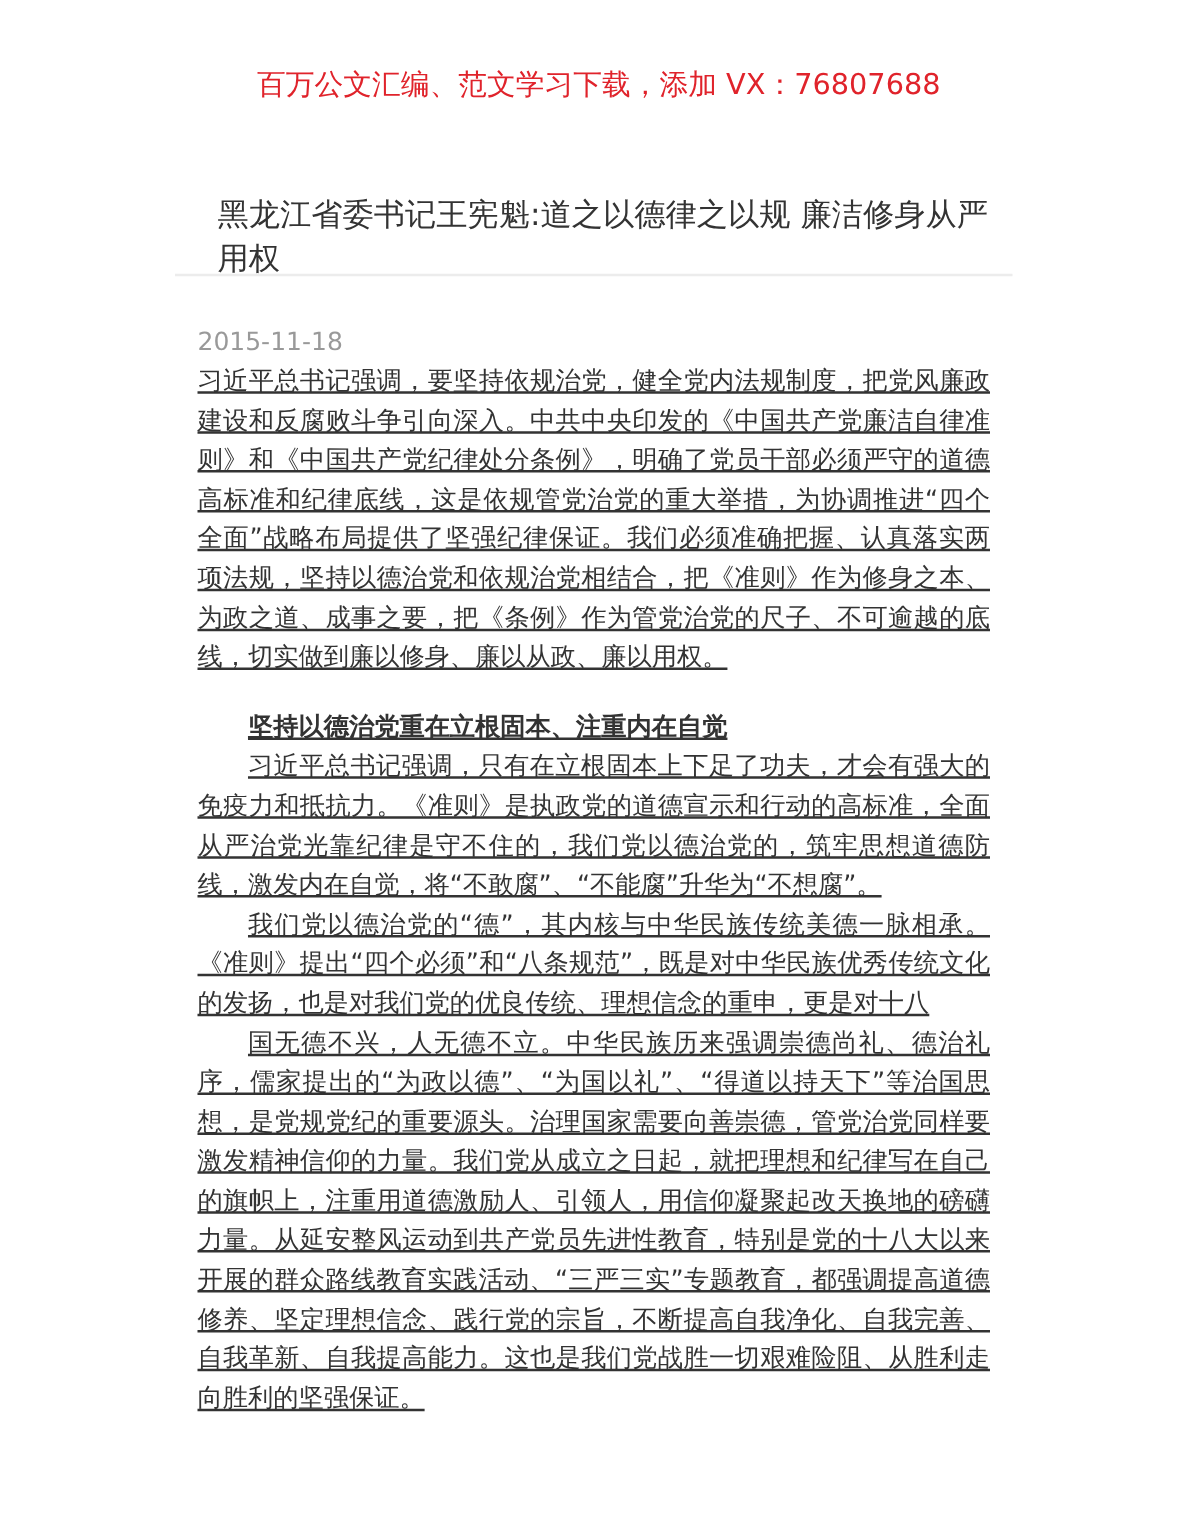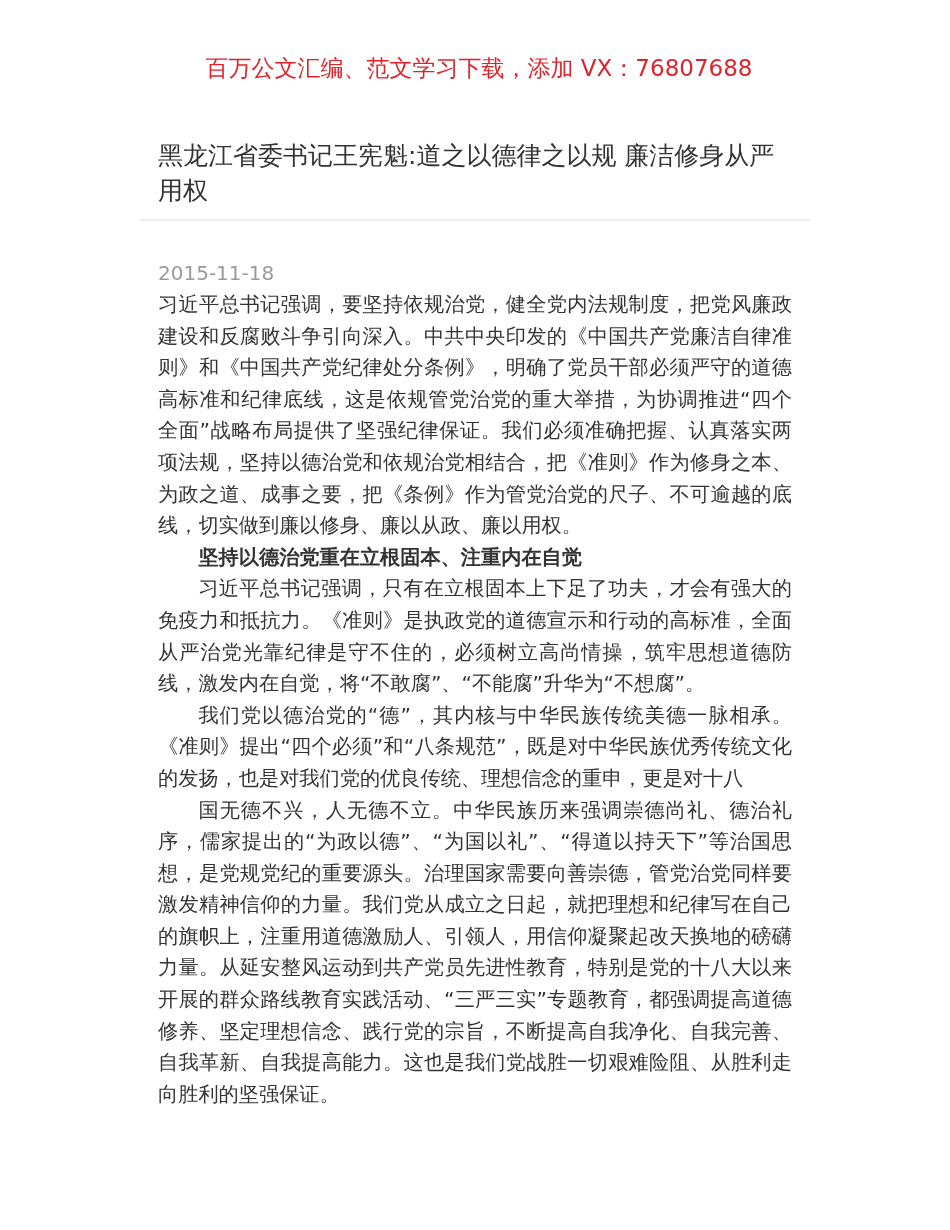--- a/index.html
+++ b/index.html
@@ -23,21 +23,21 @@
       color: #e0232b;
       font-size: 23px;
       line-height: 24px;
       letter-spacing: 0px;
     }
     .title {
       position: absolute;
       left: 158px;
       top: 138px;
       width: 640px;
-      margin: 0;
+      margin: 16px;
       color: #333333;
       font-size: 25px;
       font-weight: normal;
       line-height: 35px;
     }
     .divider {
       position: absolute;
       left: 140px;
       top: 219px;
       width: 670px;
@@ -59,40 +59,42 @@
       width: 634px;
       color: #333333;
       font-size: 20.2px;
       line-height: 31.6px;
     }
     .article-body p {
       margin: 0;
       padding: 0;
       text-align: justify;
       word-break: break-all;
+      text-decoration: underline;
     }
     .article-body p.indent {
       text-indent: 2em;
     }
     .article-body p.heading {
       text-indent: 2em;
       font-weight: bold;
       color: #333333;
+      margin-top: 24px;
     }
   </style>
 </head>
 <body>
 
 <div class="watermark">百万公文汇编、范文学习下载，添加 VX：76807688</div>
 
 <h1 class="title">黑龙江省委书记王宪魁:道之以德律之以规 廉洁修身从严用权</h1>
 
 <div class="divider"></div>
 
 <div class="date">2015-11-18</div>
 
 <div class="article-body">
   <p>习近平总书记强调，要坚持依规治党，健全党内法规制度，把党风廉政建设和反腐败斗争引向深入。中共中央印发的《中国共产党廉洁自律准则》和《中国共产党纪律处分条例》，明确了党员干部必须严守的道德高标准和纪律底线，这是依规管党治党的重大举措，为协调推进“四个全面”战略布局提供了坚强纪律保证。我们必须准确把握、认真落实两项法规，坚持以德治党和依规治党相结合，把《准则》作为修身之本、为政之道、成事之要，把《条例》作为管党治党的尺子、不可逾越的底线，切实做到廉以修身、廉以从政、廉以用权。</p>
   <p class="heading">坚持以德治党重在立根固本、注重内在自觉</p>
-  <p class="indent">习近平总书记强调，只有在立根固本上下足了功夫，才会有强大的免疫力和抵抗力。《准则》是执政党的道德宣示和行动的高标准，全面从严治党光靠纪律是守不住的，必须树立高尚情操，筑牢思想道德防线，激发内在自觉，将“不敢腐”、“不能腐”升华为“不想腐”。</p>
+  <p class="indent">习近平总书记强调，只有在立根固本上下足了功夫，才会有强大的免疫力和抵抗力。《准则》是执政党的道德宣示和行动的高标准，全面从严治党光靠纪律是守不住的，我们党以德治党的，筑牢思想道德防线，激发内在自觉，将“不敢腐”、“不能腐”升华为“不想腐”。</p>
   <p class="indent">我们党以德治党的“德”，其内核与中华民族传统美德一脉相承。《准则》提出“四个必须”和“八条规范”，既是对中华民族优秀传统文化的发扬，也是对我们党的优良传统、理想信念的重申，更是对十八</p>
   <p class="indent">国无德不兴，人无德不立。中华民族历来强调崇德尚礼、德治礼序，儒家提出的“为政以德”、“为国以礼”、“得道以持天下”等治国思想，是党规党纪的重要源头。治理国家需要向善崇德，管党治党同样要激发精神信仰的力量。我们党从成立之日起，就把理想和纪律写在自己的旗帜上，注重用道德激励人、引领人，用信仰凝聚起改天换地的磅礴力量。从延安整风运动到共产党员先进性教育，特别是党的十八大以来开展的群众路线教育实践活动、“三严三实”专题教育，都强调提高道德修养、坚定理想信念、践行党的宗旨，不断提高自我净化、自我完善、自我革新、自我提高能力。这也是我们党战胜一切艰难险阻、从胜利走向胜利的坚强保证。</p>
 </div>
 
 </body></html>

